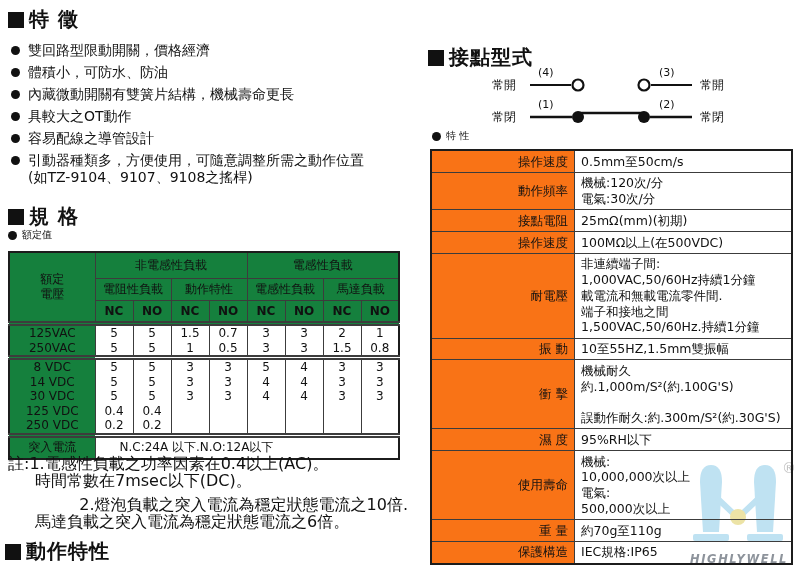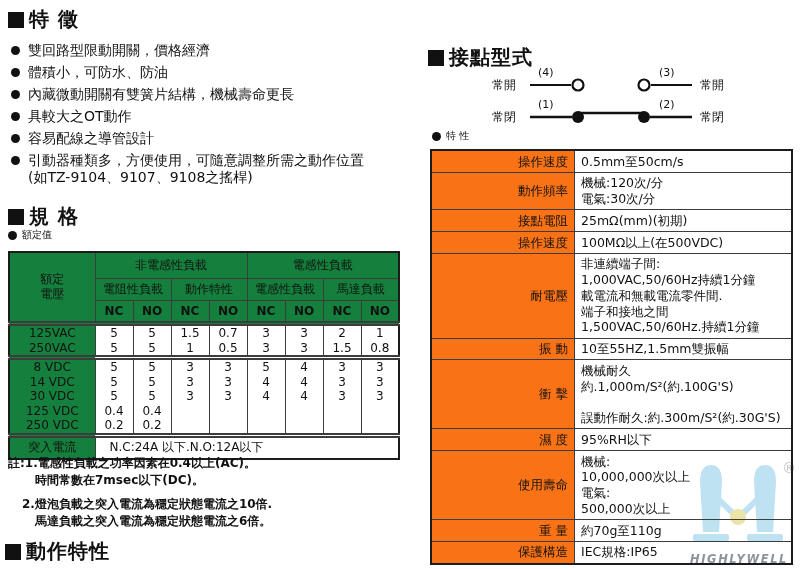--- a/index.html
+++ b/index.html
@@ -22,32 +22,32 @@
   table.ratings{border-collapse:collapse;table-layout:fixed;width:392px;font-size:12px;
                 text-align:center;border:2px solid #1c1c1c;}
   table.ratings th,table.ratings td{border:1px solid #3c3c3c;padding:0 2px;font-weight:normal;}
   table.ratings thead th{line-height:15px;}
   table.ratings thead tr.h1 th{height:25px;}
   table.ratings thead tr.h2 th{height:21px;}
   table.ratings thead tr.h3 th{height:20px;font-weight:bold;margin-top:39px;}
   table.ratings tbody{border-top:5px double #3c3c3c;}
   table.ratings tbody td{border-top:none;border-bottom:none;line-height:14.5px;height:14.5px;}
   table.ratings .lb{background:#15803d;}
-  table.ratings td.sv{text-align:left;padding:2px 14px;height:16px;}
+  table.ratings td.sv{text-align:left;padding:2px 24px;height:16px;}
   
   table.chars{border-collapse:collapse;width:363px;font-size:12.5px;border:2px solid #1c1c1c;
               table-layout:fixed;background:transparent;}
   table.chars th,table.chars td{border:1px solid #3c3c3c;line-height:1.26;padding:2.5px 6px;}
   table.chars th{background:#f97316;font-weight:normal;width:130px;text-align:right;}
   table.chars td{white-space:pre-line;text-align:left;background:transparent;}
   
-  .notes{font-size:12px;line-height:17px;font-weight:bold;}
+  .notes{font-size:16px;line-height:17px;}
   .ind1{margin-left:14px;}
   .ind2{margin-left:27px;}
-  .mt{margin-top:7px;}
+  .mt{margin-top:7px;text-align:right;}
   
   .diagram{left:430px;top:62px;width:360px;height:70px;}
   .diagram svg{display:block;}
   .diagram text{font-size:12px;fill:#111;}
   .diagram text.pin{font-size:11px;}
   
   .logo{left:688px;top:460px;width:110px;height:106px;}
   .logo .reg{position:absolute;right:2px;top:0;color:#c2c2c2;font-size:14px;}
   .logo .word{position:absolute;left:2px;top:92px;color:#8d939b;font-size:11.5px;
               font-weight:bold;letter-spacing:1.6px;font-style:italic;}

